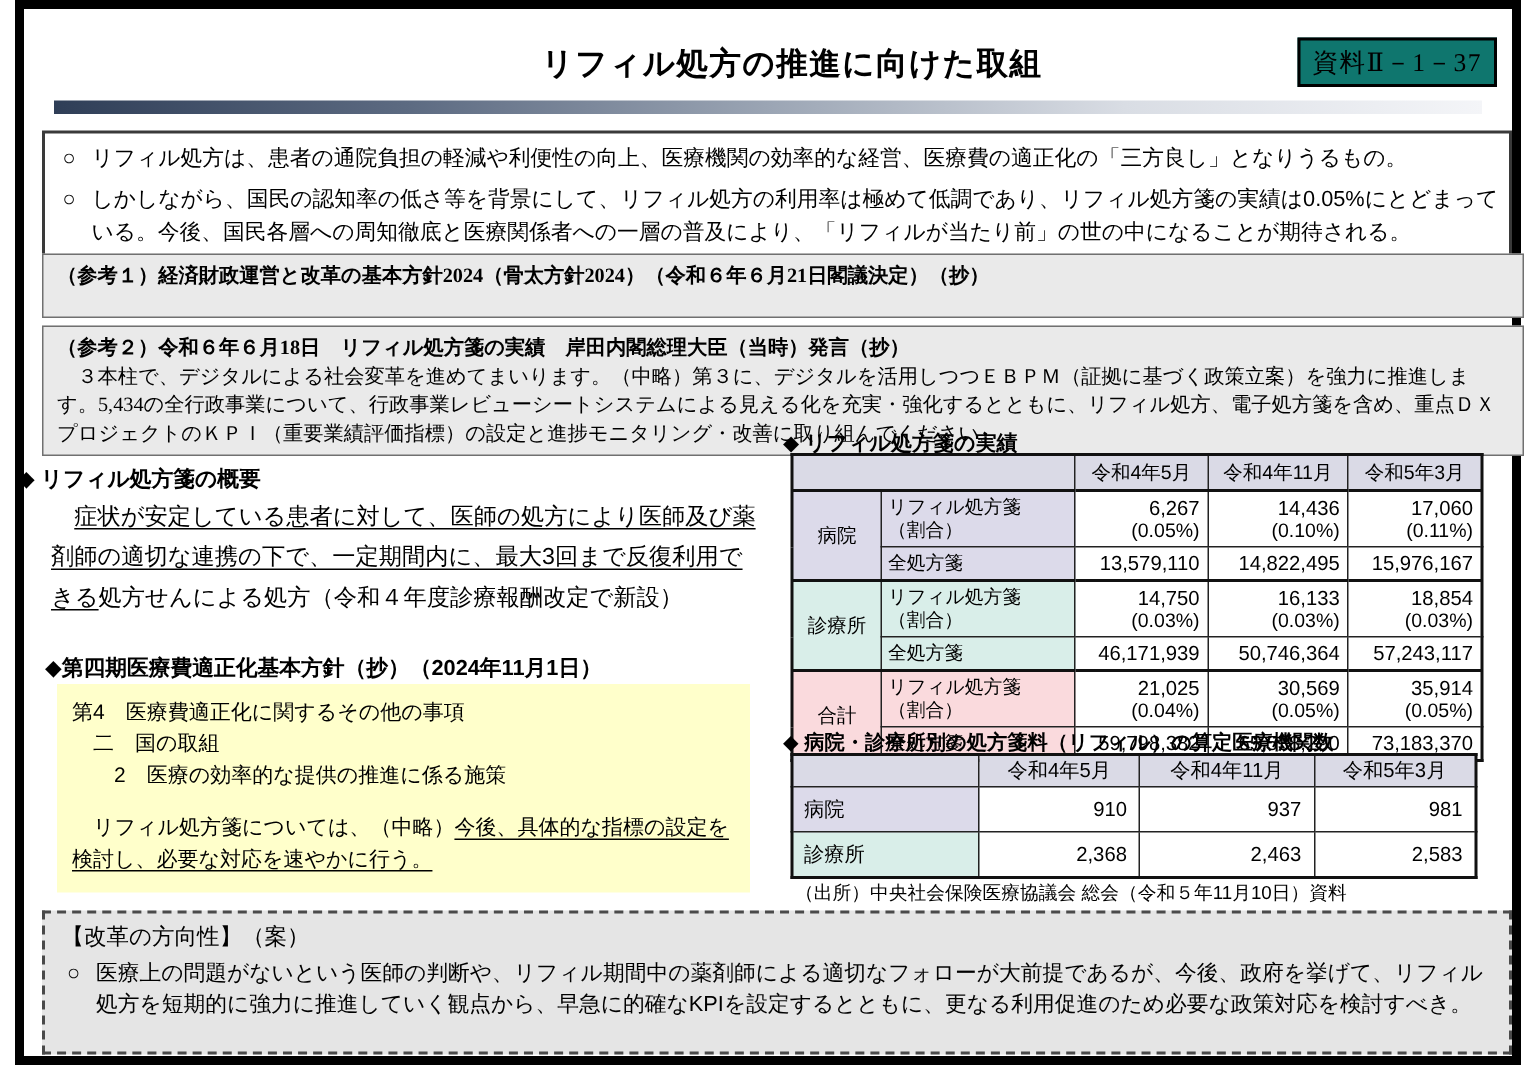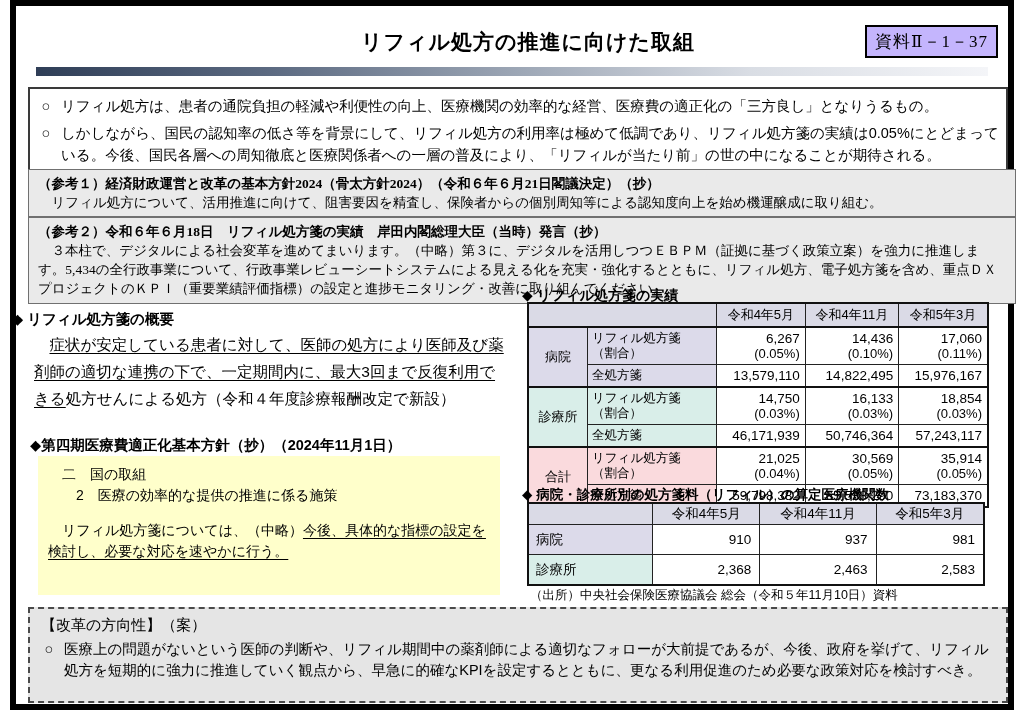--- a/index.html
+++ b/index.html
@@ -8,21 +8,21 @@
     font-family:"Liberation Sans","DejaVu Sans",sans-serif;color:#000;
     overflow:hidden;
   }
   .abs{position:absolute;box-sizing:border-box;}
 
   
   .slide-frame{left:10px;top:0;width:1004px;height:710px;border:6px solid #000;background:transparent;}
 
   
   .title{left:0;top:28px;width:100%;text-align:center;font-size:21px;font-weight:bold;letter-spacing:1px;padding-left:32px;}
-  .doc-number{top:25px;right:26px;border:2px solid #000;background:#c4b5fd;padding:3px 8px;
+  .doc-number{top:25px;right:26px;border:2px solid #000;background:#0f766e;padding:3px 8px;
     font-family:"Liberation Serif","DejaVu Serif",serif;font-size:17px;letter-spacing:1px;}
   .title-bar{left:36px;top:67px;width:952px;height:9px;
     background:linear-gradient(to right,#2f3e57,#5d6b82,#9ba5b4,#d9dde4,#f4f5f8);}
 
   
   .key-box{left:28px;top:87px;width:980px;min-height:76px;border:2px solid #3a3a3a;background:#fff;
     padding:7px 6px 5px 8px;font-size:14.5px;line-height:1.5;}
   .bullet-row{display:flex;gap:7px;margin-bottom:5px;}
   .bullet-row:last-child{margin-bottom:0;}
   .bullet-marker{flex:0 0 16px;text-align:center;}
@@ -91,35 +91,35 @@
     <span class="bullet-text">リフィル処方は、患者の通院負担の軽減や利便性の向上、医療機関の効率的な経営、医療費の適正化の「三方良し」となりうるもの。</span>
   </div>
   <div class="bullet-row">
     <span class="bullet-marker">○</span>
     <span class="bullet-text">しかしながら、国民の認知率の低さ等を背景にして、リフィル処方の利用率は極めて低調であり、リフィル処方箋の実績は0.05%にとどまっている。今後、国民各層への周知徹底と医療関係者への一層の普及により、「リフィルが当たり前」の世の中になることが期待される。</span>
   </div>
 </div>
 
 <div class="abs ref-box ref1">
   <div class="ref-heading">（参考１）経済財政運営と改革の基本方針2024（骨太方針2024）（令和６年６月21日閣議決定）（抄）</div>
-  <div>　リフィル処方について、活用推進に向けて、阻害要因を精査し、保険者からの個別周知等による認知度向上を始め機運醸成に取り組む。</div>
 </div>
 
 <div class="abs ref-box ref2">
   <div class="ref-heading">（参考２）令和６年６月18日　リフィル処方箋の実績　岸田内閣総理大臣（当時）発言（抄）</div>
   <div>　３本柱で、デジタルによる社会変革を進めてまいります。（中略）第３に、デジタルを活用しつつＥＢＰＭ（証拠に基づく政策立案）を強力に推進します。5,434の全行政事業について、行政事業レビューシートシステムによる見える化を充実・強化するとともに、リフィル処方、電子処方箋を含め、重点ＤＸプロジェクトのＫＰＩ（重要業績評価指標）の設定と進捗モニタリング・改善に取り組んでください。</div>
 </div>
 
 <div class="abs h-section h-overview">◆ リフィル処方箋の概要</div>
 <div class="abs overview-para">
   <span>　</span><span class="u">症状が安定している患者に対して、医師の処方により医師及び薬剤師の適切な連携の下で、一定期間内に、最大3回まで反復利用できる</span><span>処方せんによる処方（令和４年度診療報酬改定で新設）</span>
 </div>
 
 <div class="abs h-section h-policy">◆第四期医療費適正化基本方針（抄）（2024年11月1日）</div>
 <div class="abs yellow-box">
+  <div>第4　医療費適正化に関するその他の事項</div>
   <div>　二　国の取組</div>
   <div>　　2　医療の効率的な提供の推進に係る施策</div>
   <div class="indent-para">
     <span>　リフィル処方箋については、（中略）</span><span class="u">今後、具体的な指標の設定を検討し、必要な対応を速やかに行う。</span>
   </div>
 </div>
 
 <div class="abs h-results">◆ リフィル処方箋の実績</div>
 <table class="abs tbl1">
   <tbody>

